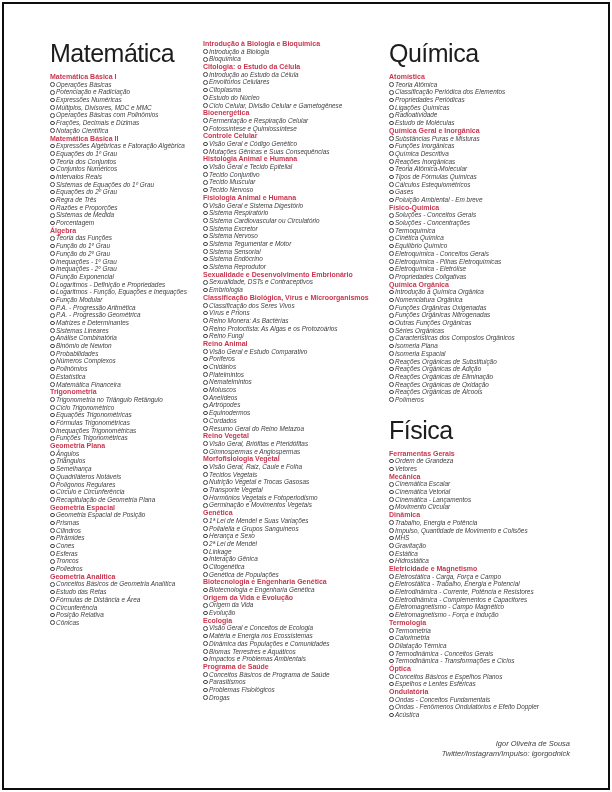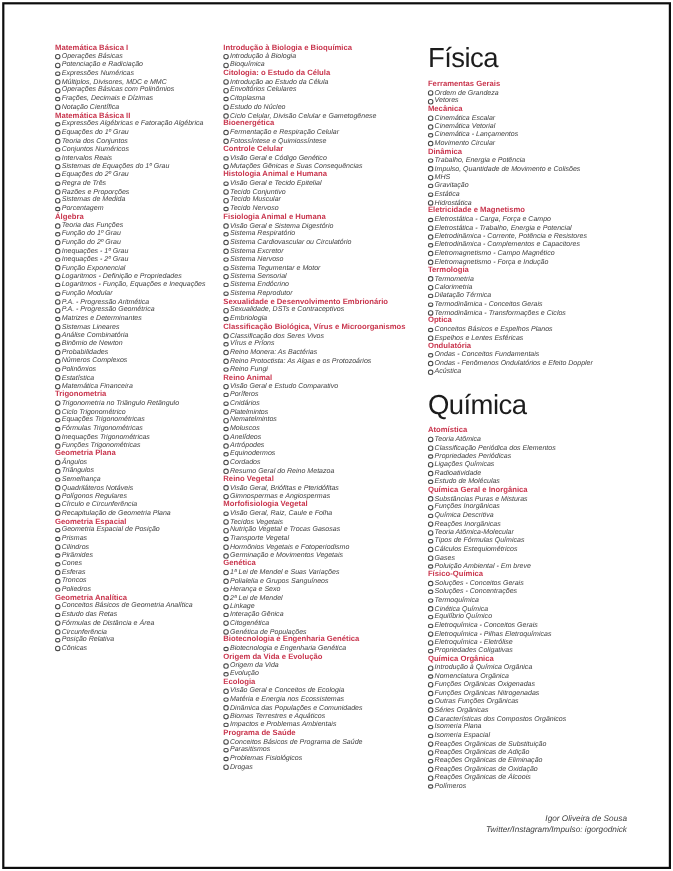--- a/index.html
+++ b/index.html
@@ -53,20 +53,21 @@
   }
 </style>
 </head>
 <body>
 
 <div class="page-frame"></div>
 
 <div id="columns">
     <div class="column col-0">
       <div class="group">
+        <div class="col-title">Matemática</div>
         <div class="section-header">Matemática Básica I</div>
         <div class="item">
           <span class="checkbox"></span>
           <span class="item-label">Operações Básicas</span>
         </div>
         <div class="item">
           <span class="checkbox"></span>
           <span class="item-label">Potenciação e Radiciação</span>
         </div>
         <div class="item">
@@ -624,20 +625,183 @@
           <span class="item-label">Problemas Fisiológicos</span>
         </div>
         <div class="item">
           <span class="checkbox"></span>
           <span class="item-label">Drogas</span>
         </div>
       </div>
     </div>
     <div class="column col-2">
       <div class="group">
+        <div class="col-title">Química</div>
+        <div class="section-header">Atomística</div>
+        <div class="item">
+          <span class="checkbox"></span>
+          <span class="item-label">Teoria Atômica</span>
+        </div>
+        <div class="item">
+          <span class="checkbox"></span>
+          <span class="item-label">Classificação Periódica dos Elementos</span>
+        </div>
+        <div class="item">
+          <span class="checkbox"></span>
+          <span class="item-label">Propriedades Periódicas</span>
+        </div>
+        <div class="item">
+          <span class="checkbox"></span>
+          <span class="item-label">Ligações Químicas</span>
+        </div>
+        <div class="item">
+          <span class="checkbox"></span>
+          <span class="item-label">Radioatividade</span>
+        </div>
+        <div class="item">
+          <span class="checkbox"></span>
+          <span class="item-label">Estudo de Moléculas</span>
+        </div>
+        <div class="section-header">Química Geral e Inorgânica</div>
+        <div class="item">
+          <span class="checkbox"></span>
+          <span class="item-label">Substâncias Puras e Misturas</span>
+        </div>
+        <div class="item">
+          <span class="checkbox"></span>
+          <span class="item-label">Funções Inorgânicas</span>
+        </div>
+        <div class="item">
+          <span class="checkbox"></span>
+          <span class="item-label">Química Descritiva</span>
+        </div>
+        <div class="item">
+          <span class="checkbox"></span>
+          <span class="item-label">Reações Inorgânicas</span>
+        </div>
+        <div class="item">
+          <span class="checkbox"></span>
+          <span class="item-label">Teoria Atômica-Molecular</span>
+        </div>
+        <div class="item">
+          <span class="checkbox"></span>
+          <span class="item-label">Tipos de Fórmulas Químicas</span>
+        </div>
+        <div class="item">
+          <span class="checkbox"></span>
+          <span class="item-label">Cálculos Estequiométricos</span>
+        </div>
+        <div class="item">
+          <span class="checkbox"></span>
+          <span class="item-label">Gases</span>
+        </div>
+        <div class="item">
+          <span class="checkbox"></span>
+          <span class="item-label">Poluição Ambiental - Em breve</span>
+        </div>
+        <div class="section-header">Físico-Química</div>
+        <div class="item">
+          <span class="checkbox"></span>
+          <span class="item-label">Soluções - Conceitos Gerais</span>
+        </div>
+        <div class="item">
+          <span class="checkbox"></span>
+          <span class="item-label">Soluções - Concentrações</span>
+        </div>
+        <div class="item">
+          <span class="checkbox"></span>
+          <span class="item-label">Termoquímica</span>
+        </div>
+        <div class="item">
+          <span class="checkbox"></span>
+          <span class="item-label">Cinética Química</span>
+        </div>
+        <div class="item">
+          <span class="checkbox"></span>
+          <span class="item-label">Equilíbrio Químico</span>
+        </div>
+        <div class="item">
+          <span class="checkbox"></span>
+          <span class="item-label">Eletroquímica - Conceitos Gerais</span>
+        </div>
+        <div class="item">
+          <span class="checkbox"></span>
+          <span class="item-label">Eletroquímica - Pilhas Eletroquímicas</span>
+        </div>
+        <div class="item">
+          <span class="checkbox"></span>
+          <span class="item-label">Eletroquímica - Eletrólise</span>
+        </div>
+        <div class="item">
+          <span class="checkbox"></span>
+          <span class="item-label">Propriedades Coligativas</span>
+        </div>
+        <div class="section-header">Química Orgânica</div>
+        <div class="item">
+          <span class="checkbox"></span>
+          <span class="item-label">Introdução à Química Orgânica</span>
+        </div>
+        <div class="item">
+          <span class="checkbox"></span>
+          <span class="item-label">Nomenclatura Orgânica</span>
+        </div>
+        <div class="item">
+          <span class="checkbox"></span>
+          <span class="item-label">Funções Orgânicas Oxigenadas</span>
+        </div>
+        <div class="item">
+          <span class="checkbox"></span>
+          <span class="item-label">Funções Orgânicas Nitrogenadas</span>
+        </div>
+        <div class="item">
+          <span class="checkbox"></span>
+          <span class="item-label">Outras Funções Orgânicas</span>
+        </div>
+        <div class="item">
+          <span class="checkbox"></span>
+          <span class="item-label">Séries Orgânicas</span>
+        </div>
+        <div class="item">
+          <span class="checkbox"></span>
+          <span class="item-label">Características dos Compostos Orgânicos</span>
+        </div>
+        <div class="item">
+          <span class="checkbox"></span>
+          <span class="item-label">Isomeria Plana</span>
+        </div>
+        <div class="item">
+          <span class="checkbox"></span>
+          <span class="item-label">Isomeria Espacial</span>
+        </div>
+        <div class="item">
+          <span class="checkbox"></span>
+          <span class="item-label">Reações Orgânicas de Substituição</span>
+        </div>
+        <div class="item">
+          <span class="checkbox"></span>
+          <span class="item-label">Reações Orgânicas de Adição</span>
+        </div>
+        <div class="item">
+          <span class="checkbox"></span>
+          <span class="item-label">Reações Orgânicas de Eliminação</span>
+        </div>
+        <div class="item">
+          <span class="checkbox"></span>
+          <span class="item-label">Reações Orgânicas de Oxidação</span>
+        </div>
+        <div class="item">
+          <span class="checkbox"></span>
+          <span class="item-label">Reações Orgânicas de Álcoois</span>
+        </div>
+        <div class="item">
+          <span class="checkbox"></span>
+          <span class="item-label">Polímeros</span>
+        </div>
+      </div>
+      <div class="group">
         <div class="col-title">Física</div>
         <div class="section-header">Ferramentas Gerais</div>
         <div class="item">
           <span class="checkbox"></span>
           <span class="item-label">Ordem de Grandeza</span>
         </div>
         <div class="item">
           <span class="checkbox"></span>
           <span class="item-label">Vetores</span>
         </div>
@@ -743,183 +907,20 @@
           <span class="checkbox"></span>
           <span class="item-label">Ondas - Conceitos Fundamentais</span>
         </div>
         <div class="item">
           <span class="checkbox"></span>
           <span class="item-label">Ondas - Fenômenos Ondulatórios e Efeito Doppler</span>
         </div>
         <div class="item">
           <span class="checkbox"></span>
           <span class="item-label">Acústica</span>
-        </div>
-      </div>
-      <div class="group">
-        <div class="col-title">Química</div>
-        <div class="section-header">Atomística</div>
-        <div class="item">
-          <span class="checkbox"></span>
-          <span class="item-label">Teoria Atômica</span>
-        </div>
-        <div class="item">
-          <span class="checkbox"></span>
-          <span class="item-label">Classificação Periódica dos Elementos</span>
-        </div>
-        <div class="item">
-          <span class="checkbox"></span>
-          <span class="item-label">Propriedades Periódicas</span>
-        </div>
-        <div class="item">
-          <span class="checkbox"></span>
-          <span class="item-label">Ligações Químicas</span>
-        </div>
-        <div class="item">
-          <span class="checkbox"></span>
-          <span class="item-label">Radioatividade</span>
-        </div>
-        <div class="item">
-          <span class="checkbox"></span>
-          <span class="item-label">Estudo de Moléculas</span>
-        </div>
-        <div class="section-header">Química Geral e Inorgânica</div>
-        <div class="item">
-          <span class="checkbox"></span>
-          <span class="item-label">Substâncias Puras e Misturas</span>
-        </div>
-        <div class="item">
-          <span class="checkbox"></span>
-          <span class="item-label">Funções Inorgânicas</span>
-        </div>
-        <div class="item">
-          <span class="checkbox"></span>
-          <span class="item-label">Química Descritiva</span>
-        </div>
-        <div class="item">
-          <span class="checkbox"></span>
-          <span class="item-label">Reações Inorgânicas</span>
-        </div>
-        <div class="item">
-          <span class="checkbox"></span>
-          <span class="item-label">Teoria Atômica-Molecular</span>
-        </div>
-        <div class="item">
-          <span class="checkbox"></span>
-          <span class="item-label">Tipos de Fórmulas Químicas</span>
-        </div>
-        <div class="item">
-          <span class="checkbox"></span>
-          <span class="item-label">Cálculos Estequiométricos</span>
-        </div>
-        <div class="item">
-          <span class="checkbox"></span>
-          <span class="item-label">Gases</span>
-        </div>
-        <div class="item">
-          <span class="checkbox"></span>
-          <span class="item-label">Poluição Ambiental - Em breve</span>
-        </div>
-        <div class="section-header">Físico-Química</div>
-        <div class="item">
-          <span class="checkbox"></span>
-          <span class="item-label">Soluções - Conceitos Gerais</span>
-        </div>
-        <div class="item">
-          <span class="checkbox"></span>
-          <span class="item-label">Soluções - Concentrações</span>
-        </div>
-        <div class="item">
-          <span class="checkbox"></span>
-          <span class="item-label">Termoquímica</span>
-        </div>
-        <div class="item">
-          <span class="checkbox"></span>
-          <span class="item-label">Cinética Química</span>
-        </div>
-        <div class="item">
-          <span class="checkbox"></span>
-          <span class="item-label">Equilíbrio Químico</span>
-        </div>
-        <div class="item">
-          <span class="checkbox"></span>
-          <span class="item-label">Eletroquímica - Conceitos Gerais</span>
-        </div>
-        <div class="item">
-          <span class="checkbox"></span>
-          <span class="item-label">Eletroquímica - Pilhas Eletroquímicas</span>
-        </div>
-        <div class="item">
-          <span class="checkbox"></span>
-          <span class="item-label">Eletroquímica - Eletrólise</span>
-        </div>
-        <div class="item">
-          <span class="checkbox"></span>
-          <span class="item-label">Propriedades Coligativas</span>
-        </div>
-        <div class="section-header">Química Orgânica</div>
-        <div class="item">
-          <span class="checkbox"></span>
-          <span class="item-label">Introdução à Química Orgânica</span>
-        </div>
-        <div class="item">
-          <span class="checkbox"></span>
-          <span class="item-label">Nomenclatura Orgânica</span>
-        </div>
-        <div class="item">
-          <span class="checkbox"></span>
-          <span class="item-label">Funções Orgânicas Oxigenadas</span>
-        </div>
-        <div class="item">
-          <span class="checkbox"></span>
-          <span class="item-label">Funções Orgânicas Nitrogenadas</span>
-        </div>
-        <div class="item">
-          <span class="checkbox"></span>
-          <span class="item-label">Outras Funções Orgânicas</span>
-        </div>
-        <div class="item">
-          <span class="checkbox"></span>
-          <span class="item-label">Séries Orgânicas</span>
-        </div>
-        <div class="item">
-          <span class="checkbox"></span>
-          <span class="item-label">Características dos Compostos Orgânicos</span>
-        </div>
-        <div class="item">
-          <span class="checkbox"></span>
-          <span class="item-label">Isomeria Plana</span>
-        </div>
-        <div class="item">
-          <span class="checkbox"></span>
-          <span class="item-label">Isomeria Espacial</span>
-        </div>
-        <div class="item">
-          <span class="checkbox"></span>
-          <span class="item-label">Reações Orgânicas de Substituição</span>
-        </div>
-        <div class="item">
-          <span class="checkbox"></span>
-          <span class="item-label">Reações Orgânicas de Adição</span>
-        </div>
-        <div class="item">
-          <span class="checkbox"></span>
-          <span class="item-label">Reações Orgânicas de Eliminação</span>
-        </div>
-        <div class="item">
-          <span class="checkbox"></span>
-          <span class="item-label">Reações Orgânicas de Oxidação</span>
-        </div>
-        <div class="item">
-          <span class="checkbox"></span>
-          <span class="item-label">Reações Orgânicas de Álcoois</span>
-        </div>
-        <div class="item">
-          <span class="checkbox"></span>
-          <span class="item-label">Polímeros</span>
         </div>
       </div>
     </div>
   </div>
 
 <div class="footer">
   <div>Igor Oliveira de Sousa</div>
   <div>Twitter/Instagram/Impulso: igorgodnick</div>
 </div>
 

